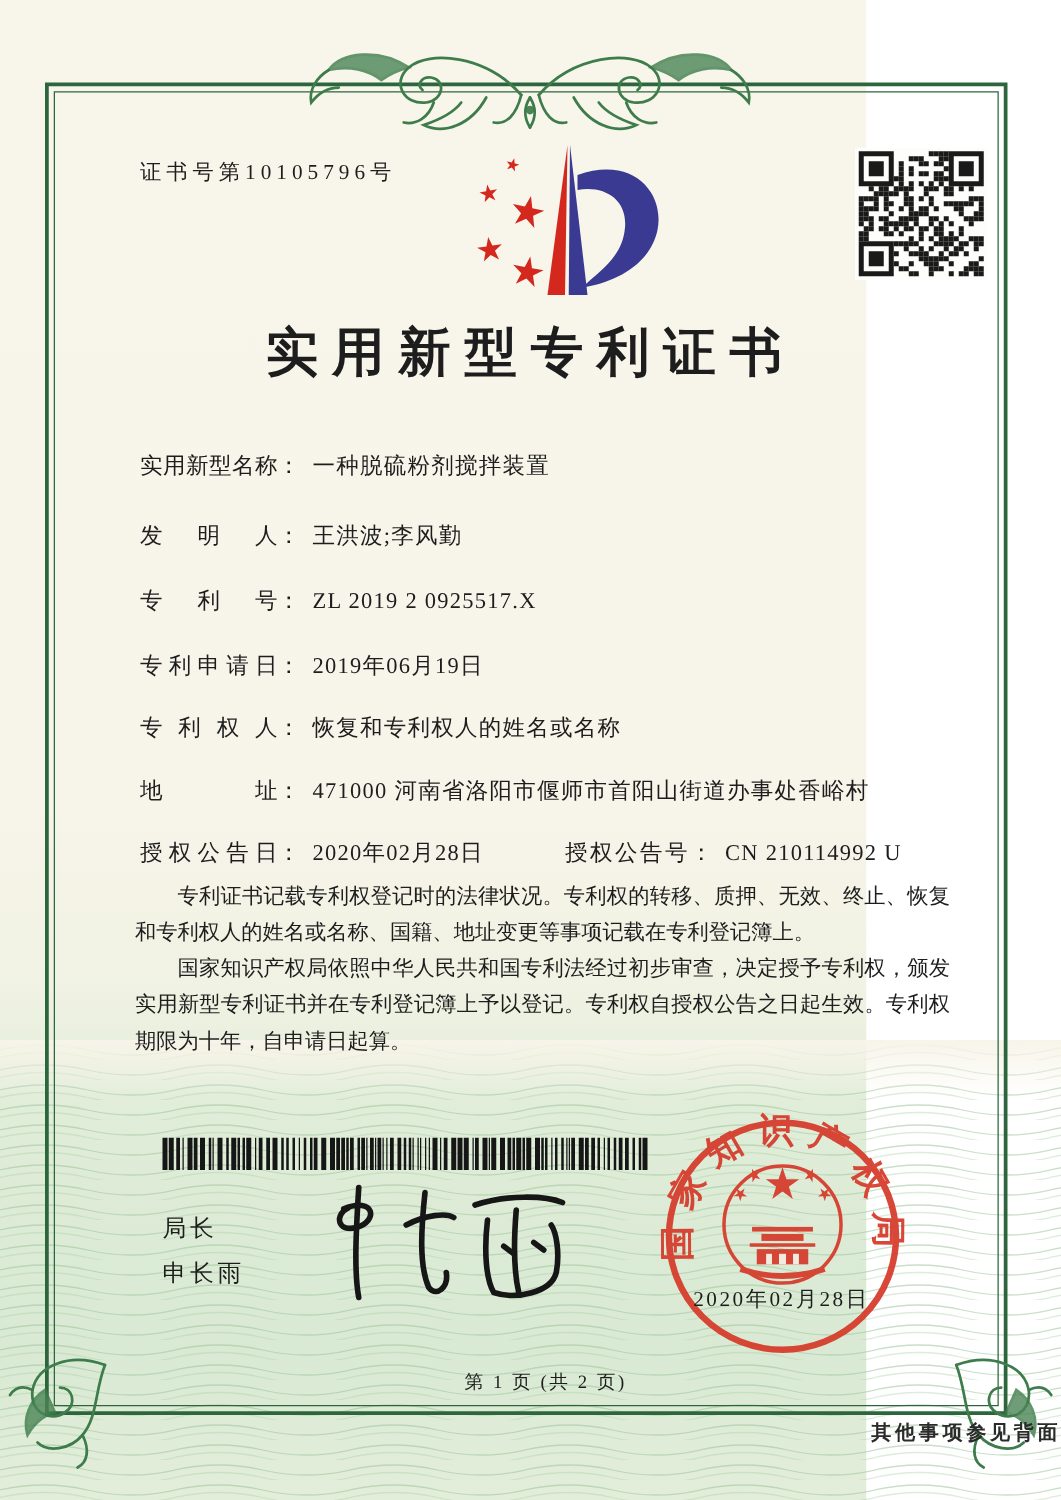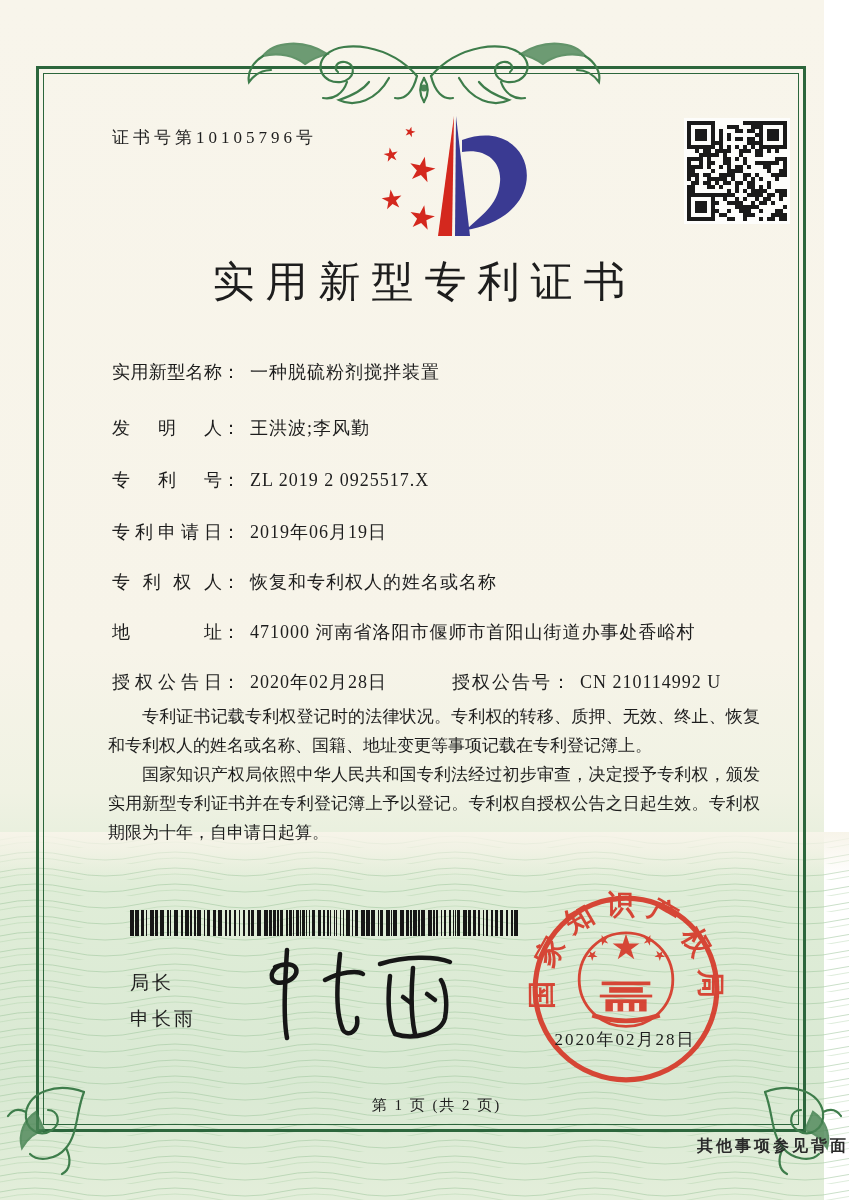--- a/index.html
+++ b/index.html
@@ -1,29 +1,29 @@
 <!DOCTYPE html>
 <html><head>
 <meta charset="utf-8">
 <style>
   html,body{margin:0;padding:0;}
   body{width:849px;height:1200px;overflow:hidden;
        font-family:"Liberation Serif","DejaVu Serif",serif;color:#1d1d1d;}
-  .page{position:relative;width:824px;height:1200px;
+  .page{position:relative;width:693px;height:1200px;
         background:linear-gradient(180deg,#f8f5eb 0%,#f7f4e9 54%,#f0f2e3 66%,#e0edd8 74%,#d9e9d3 90%,#e3eeda 100%);}
   .guilloche{position:absolute;left:0;top:832px;width:849px;height:368px;}
   .frame{position:absolute;left:36px;top:66px;width:770px;height:1066px;
          border:3px solid #2c663c;box-sizing:border-box;}
   .frame-inner{position:absolute;left:4px;top:4px;right:4px;bottom:4px;
          border:1px solid #2c663c;}
   .cert-no{position:absolute;left:112px;top:126px;font-size:17px;letter-spacing:4px;}
   .logo{position:absolute;left:366px;top:110px;}
   .qr{position:absolute;left:684px;top:118px;}
   .title{position:absolute;left:0;top:254px;width:849px;text-align:center;
-         font-size:42px;font-weight:normal;letter-spacing:11px;}
+         font-size:42px;font-weight:bold;letter-spacing:11px;}
   .row{position:absolute;left:112px;font-size:18px;white-space:nowrap;}
   .flabel{display:inline-block;width:110px;text-align:justify;text-align-last:justify;}
   .fvalue{padding-left:10px;letter-spacing:1px;}
   .grant2{position:absolute;left:340px;top:0;}
   .grant2 .glabel{letter-spacing:2px;}
   .paras{position:absolute;left:108px;top:702px;width:652px;font-size:17px;
          line-height:29px;text-align:justify;}
   .paras p{margin:0;text-indent:2em;}
   .barcode{position:absolute;left:128px;top:910px;}
   .role{position:absolute;left:130px;top:970px;font-size:19px;letter-spacing:3px;}

